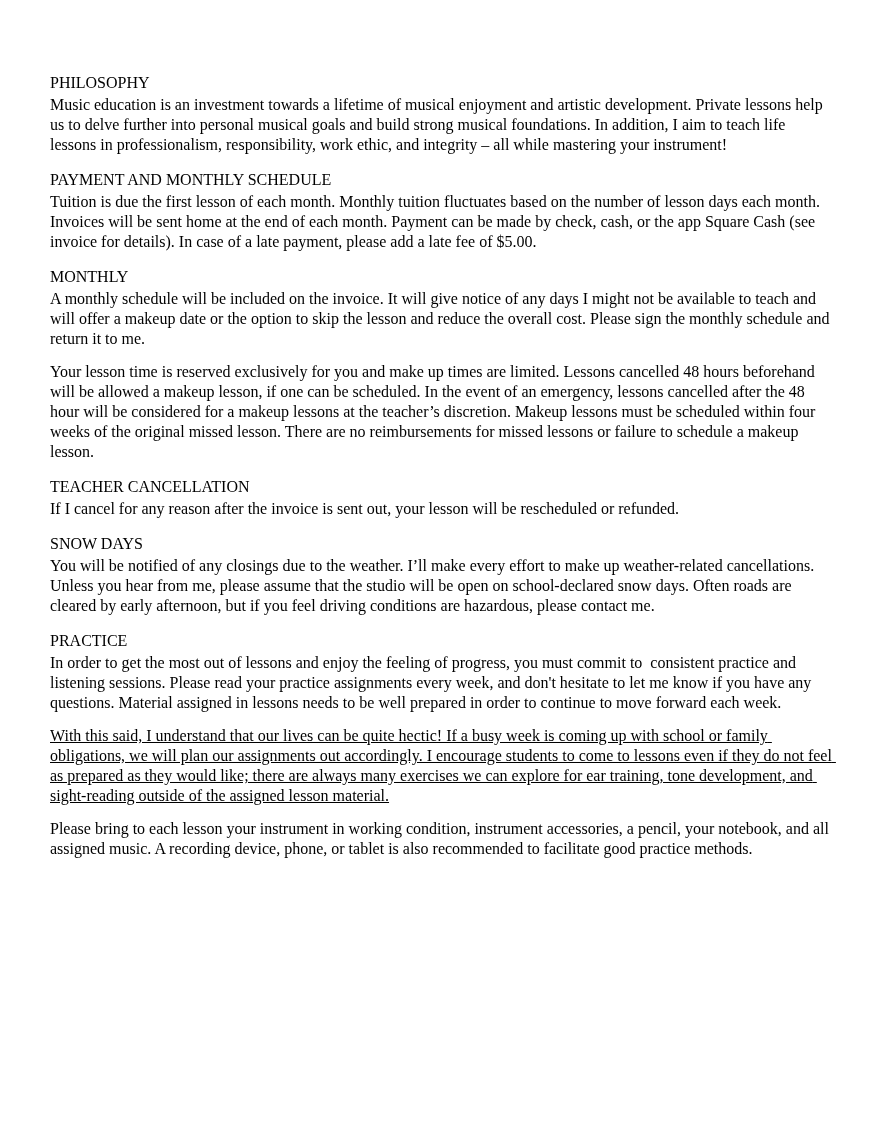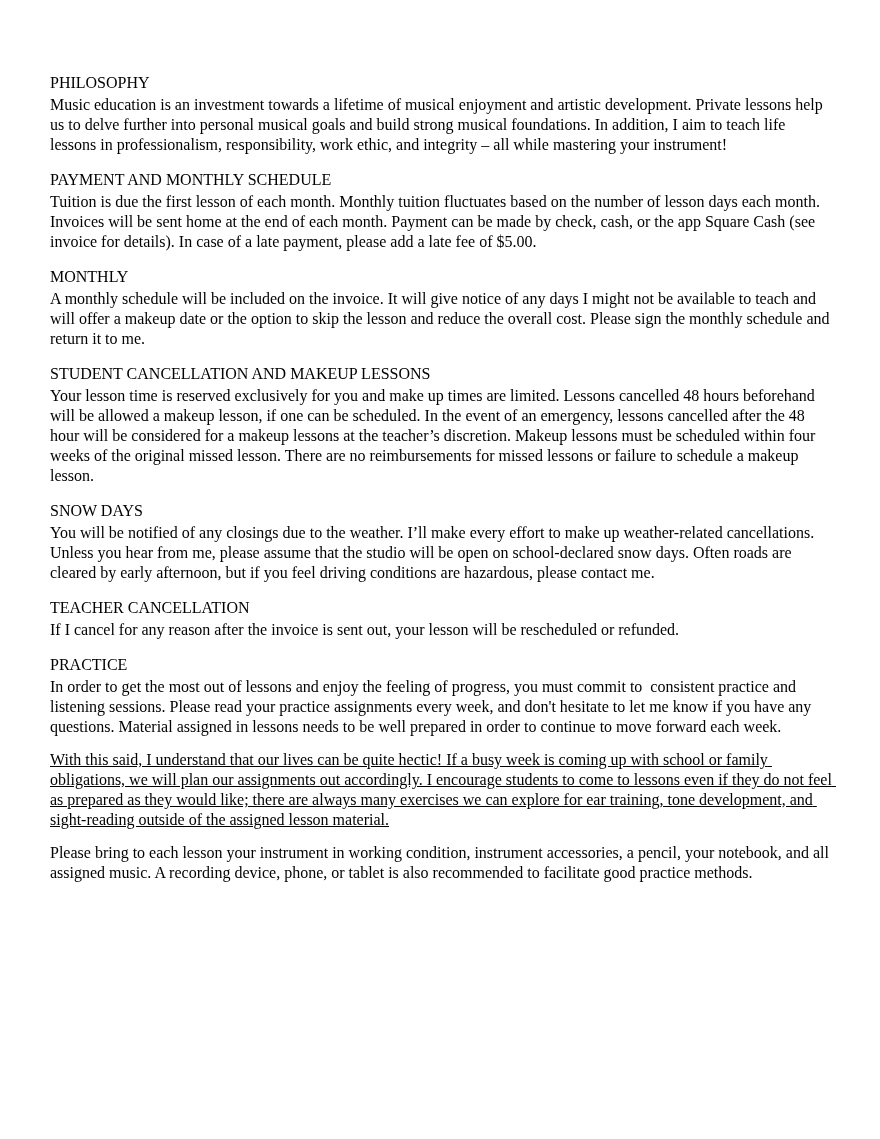--- a/index.html
+++ b/index.html
@@ -56,32 +56,31 @@
     <h2 class="doc-heading">PAYMENT AND MONTHLY SCHEDULE</h2>
     <p class="doc-para">Tuition is due the first lesson of each month. Monthly tuition fluctuates based on the number of lesson days each month. Invoices will be sent home at the end of each month. Payment can be made by check, cash, or the app Square Cash (see invoice for details). In case of a late payment, please add a late fee of $5.00.</p>
   </section>
 
   <section class="doc-section">
     <h2 class="doc-heading">MONTHLY</h2>
     <p class="doc-para">A monthly schedule will be included on the invoice. It will give notice of any days I might not be available to teach and will offer a makeup date or the option to skip the lesson and reduce the overall cost. Please sign the monthly schedule and return it to me.</p>
   </section>
 
   <section class="doc-section">
-    <h2 class="doc-heading">STUDENT CANCELLATION AND MAKEUP LESSONS</h2>
     <p class="doc-para">Your lesson time is reserved exclusively for you and make up times are limited. Lessons cancelled 48 hours beforehand will be allowed a makeup lesson, if one can be scheduled. In the event of an emergency, lessons cancelled after the 48 hour will be considered for a makeup lessons at the teacher’s discretion. Makeup lessons must be scheduled within four weeks of the original missed lesson. There are no reimbursements for missed lessons or failure to schedule a makeup lesson.</p>
+  </section>
+
+  <section class="doc-section">
+    <h2 class="doc-heading">TEACHER CANCELLATION</h2>
+    <p class="doc-para">If I cancel for any reason after the invoice is sent out, your lesson will be rescheduled or refunded.</p>
   </section>
 
   <section class="doc-section">
     <h2 class="doc-heading">SNOW DAYS</h2>
     <p class="doc-para">You will be notified of any closings due to the weather. I’ll make every effort to make up weather-related cancellations. Unless you hear from me, please assume that the studio will be open on school-declared snow days. Often roads are cleared by early afternoon, but if you feel driving conditions are hazardous, please contact me.</p>
-  </section>
-
-  <section class="doc-section">
-    <h2 class="doc-heading">TEACHER CANCELLATION</h2>
-    <p class="doc-para">If I cancel for any reason after the invoice is sent out, your lesson will be rescheduled or refunded.</p>
   </section>
 
   <section class="doc-section">
     <h2 class="doc-heading">PRACTICE</h2>
     <p class="doc-para">In order to get the most out of lessons and enjoy the feeling of progress, you must commit to  consistent practice and listening sessions. Please read your practice assignments every week, and don't hesitate to let me know if you have any questions. Material assigned in lessons needs to be well prepared in order to continue to move forward each week.</p>
     <p class="doc-para">With this said, I understand that our lives can be quite hectic! If a busy week is coming up with school or family obligations, we will plan our assignments out accordingly. I encourage students to come to lessons even if they do not feel as prepared as they would like; there are always many exercises we can explore for ear training, tone development, and sight-reading outside of the assigned lesson material.</p>
   </section>
 
   <section class="doc-section">
     <p class="doc-para">Please bring to each lesson your instrument in working condition, instrument accessories, a pencil, your notebook, and all assigned music. A recording device, phone, or tablet is also recommended to facilitate good practice methods.</p>

